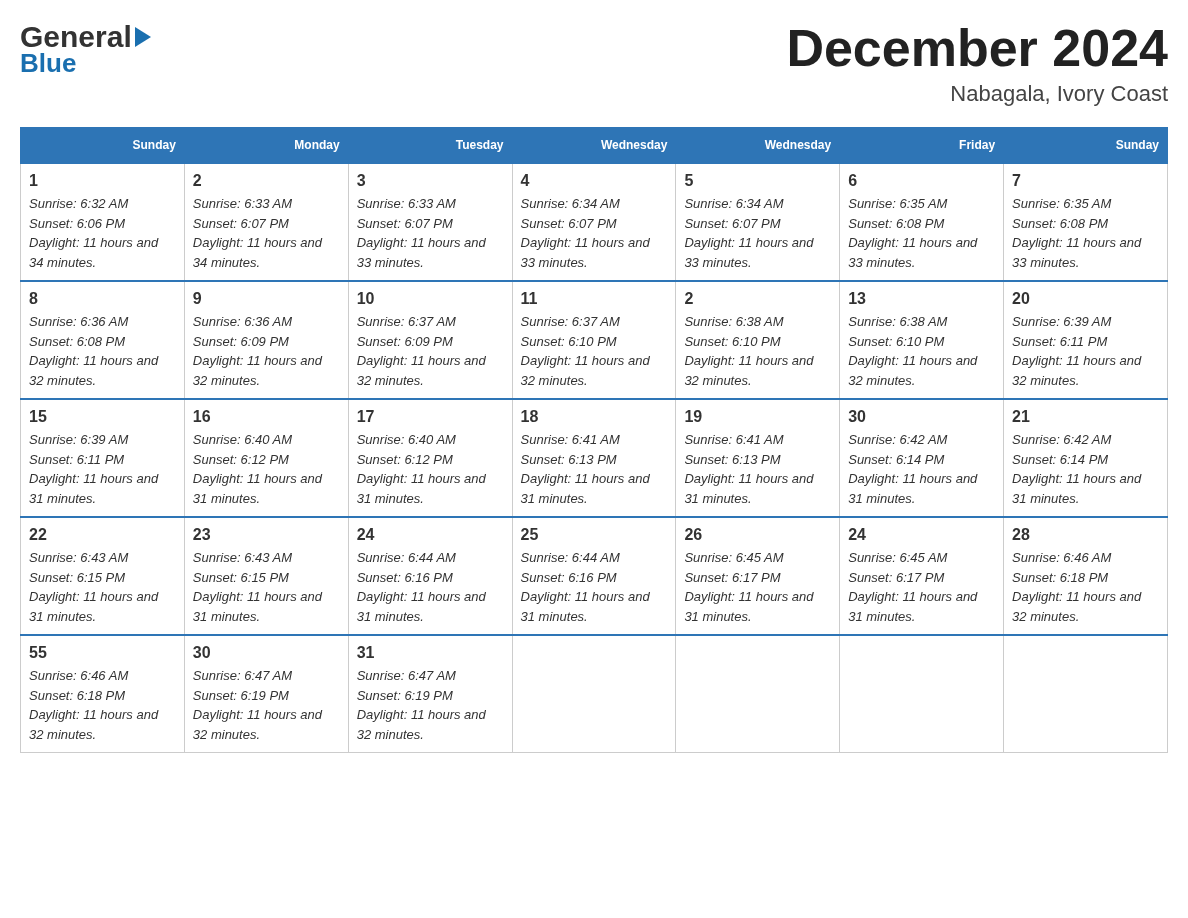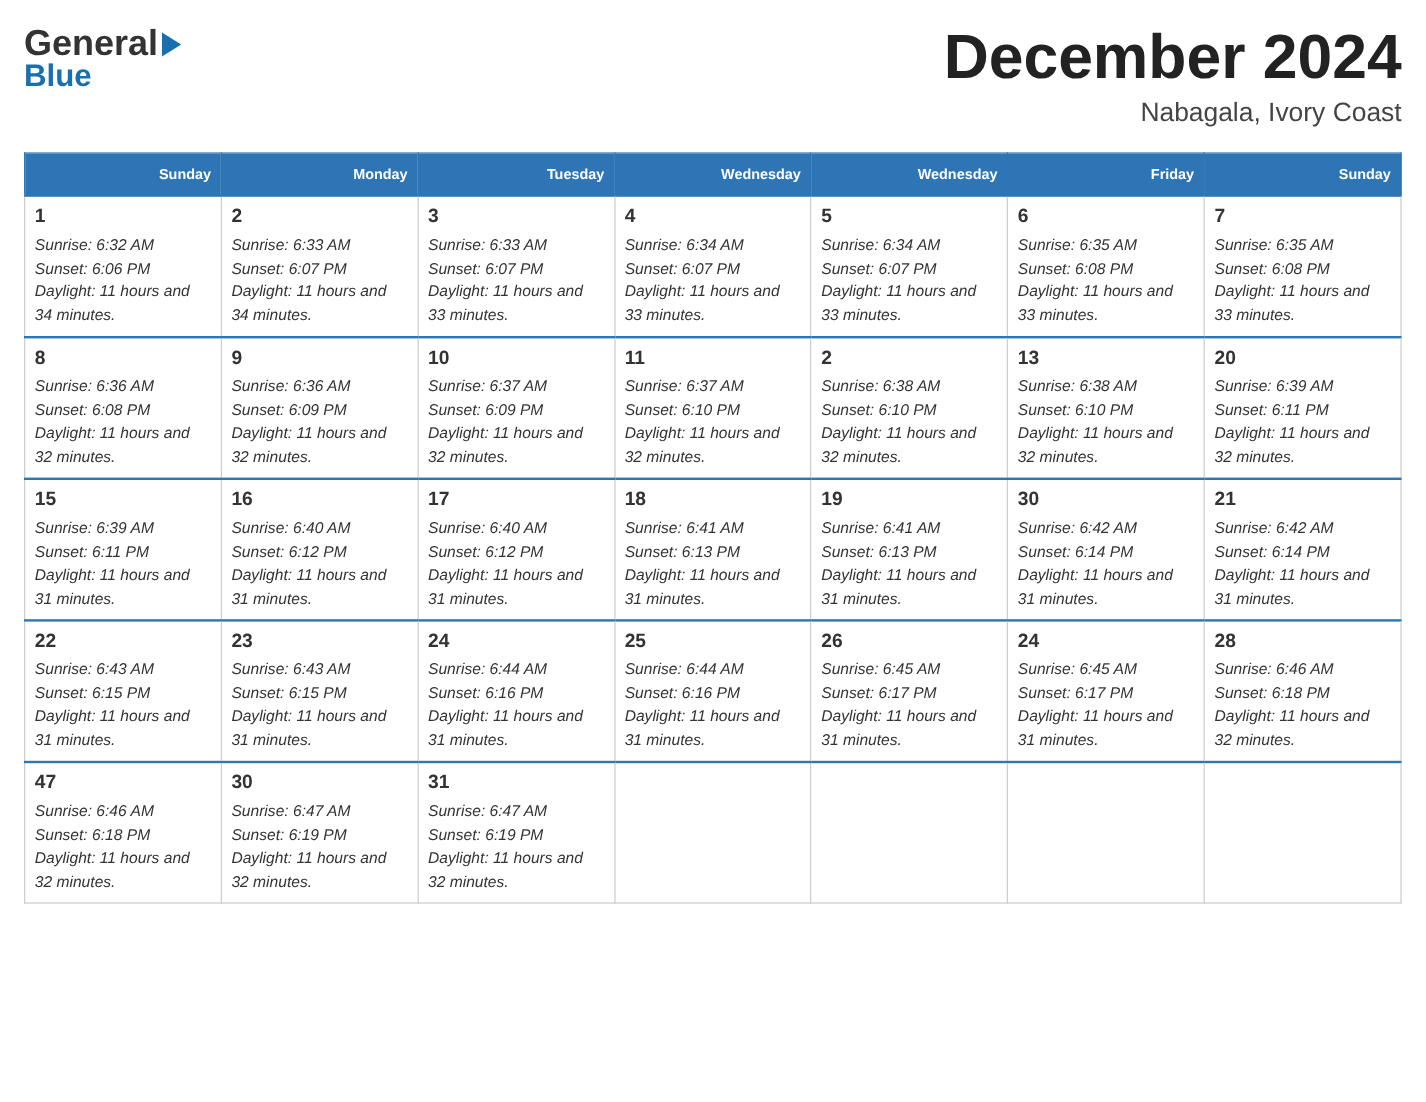--- a/index.html
+++ b/index.html
@@ -362,21 +362,21 @@
         <span class="day-num">28</span>
         <div class="day-info">
           Sunrise: 6:46 AM<br>
           Sunset: 6:18 PM<br>
           Daylight: 11 hours and 32 minutes.
         </div>
       </td>
       </tr>
       <tr>
         <td>
-        <span class="day-num">47</span>
+        <span class="day-num">55</span>
         <div class="day-info">
           Sunrise: 6:46 AM<br>
           Sunset: 6:18 PM<br>
           Daylight: 11 hours and 32 minutes.
         </div>
       </td>
         <td>
         <span class="day-num">30</span>
         <div class="day-info">
           Sunrise: 6:47 AM<br>

